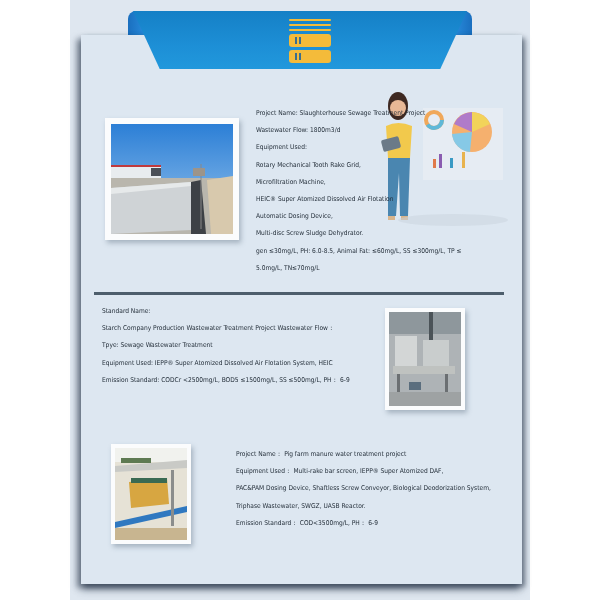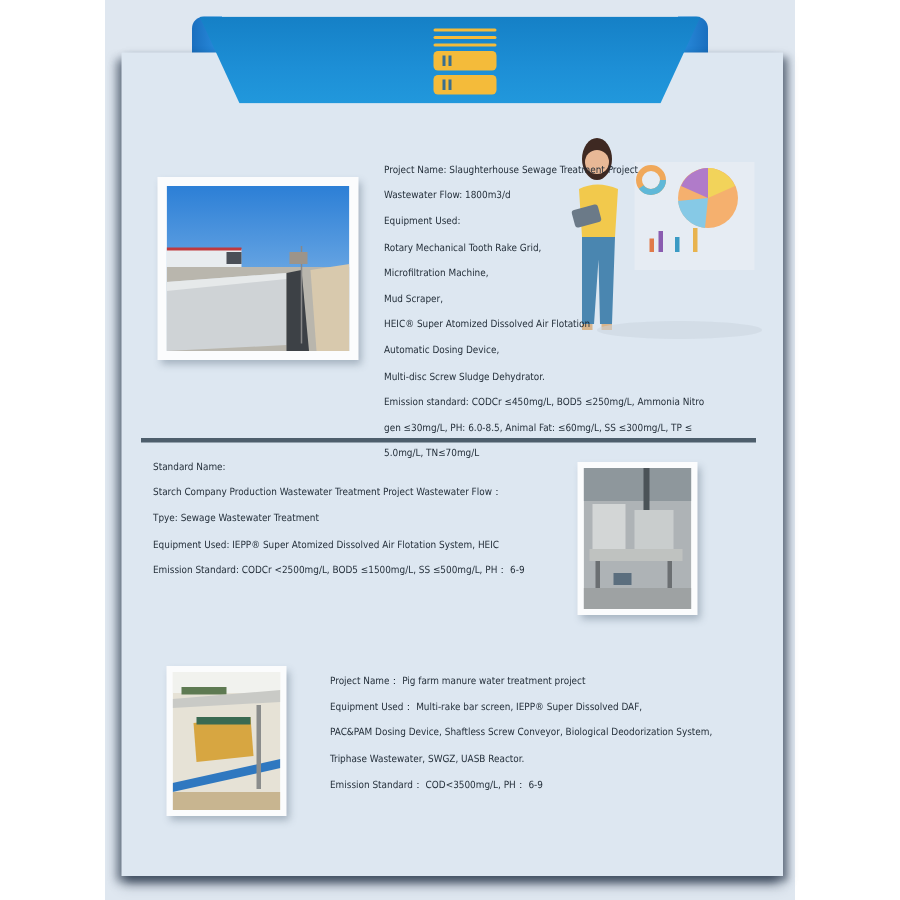--- a/index.html
+++ b/index.html
@@ -94,25 +94,23 @@
     <ellipse cx="75" cy="132" rx="55" ry="6" fill="#c9d3dd" opacity=".5"></ellipse>
   </svg>
 </div>
 
 <div class="txt" style="left:256px;top:79px;margin-top:26px;">
   <div>Project Name: Slaughterhouse Sewage Treatment Project</div>
   <div>Wastewater Flow: 1800m3/d</div>
   <div>Equipment Used:</div>
   <div>Rotary Mechanical Tooth Rake Grid,</div>
   <div>Microfiltration Machine,</div>
-  <div>Mud Scraper,</div>
   <div>HEIC® Super Atomized Dissolved Air Flotation</div>
   <div>Automatic Dosing Device,</div>
   <div>Multi-disc Screw Sludge Dehydrator.</div>
-  <div>Emission standard: CODCr ≤450mg/L, BOD5 ≤250mg/L, Ammonia Nitro</div>
   <div>gen ≤30mg/L, PH: 6.0-8.5, Animal Fat:  ≤60mg/L, SS ≤300mg/L, TP ≤</div>
   <div>5.0mg/L, TN≤70mg/L</div>
 </div>
 
 <div class="divider"></div>
 
 <div class="txt" style="left:102px;top:303px;">
   <div>Standard Name:</div>
   <div>Starch Company Production Wastewater Treatment Project Wastewater Flow：</div>
   <div>Tpye: Sewage Wastewater Treatment</div>
@@ -146,19 +144,19 @@
       <polygon points="0,18 72,12 72,20 0,24" fill="#c9cac6"></polygon>
       <polygon points="14,34 52,30 54,56 16,60" fill="#d7a641"></polygon>
       <rect x="16" y="30" width="36" height="5" fill="#3a6a52"></rect>
       <polygon points="0,74 72,58 72,64 0,80" fill="#2f78c0"></polygon>
       <rect x="0" y="80" width="72" height="12" fill="#c8b590"></rect>
       <rect x="56" y="22" width="3" height="56" fill="#8b8d8c"></rect>
     </svg>
   </div>
 </div>
 
-<div class="txt" style="left:220px;top:446px;">
+<div class="txt" style="left:236px;top:446px;">
   <div>Project Name：  Pig farm manure water treatment project</div>
-  <div>Equipment Used： Multi-rake bar screen, IEPP® Super Dissolved DAF,</div>
+  <div>Equipment Used： Multi-rake bar screen, IEPP® Super Atomized DAF,</div>
   <div>PAC&amp;PAM Dosing Device, Shaftless Screw Conveyor, Biological Deodorization System,</div>
   <div>Triphase Wastewater, SWGZ, UASB Reactor.</div>
   <div>Emission Standard： COD&lt;3500mg/L, PH： 6-9</div>
 </div>
 
 </body></html>

